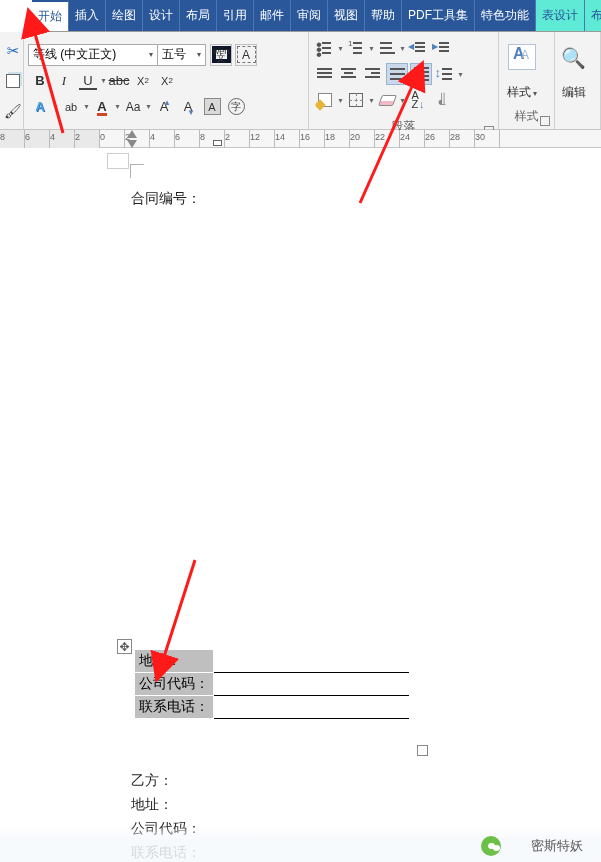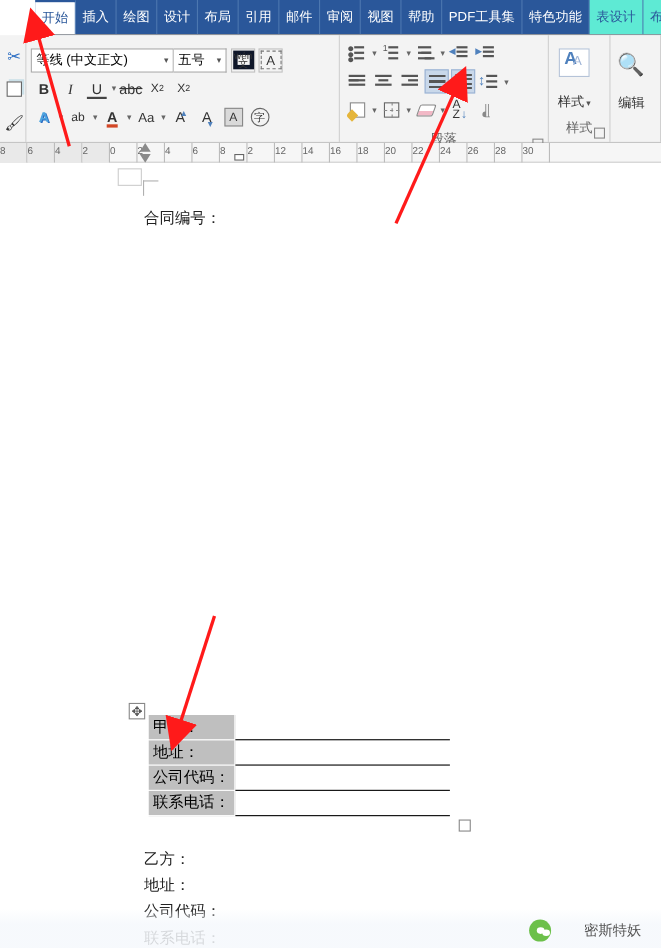--- a/index.html
+++ b/index.html
@@ -435,24 +435,20 @@
 
 <div class="pagearea" style="height:714px;">
   <div class="corner"></div>
   <div style="position:absolute;left:107px;top:5px;width:22px;height:16px;border:1px solid #ccc;"></div>
 
   <div class="doc-text" style="left:131px;top:42px">合同编号：</div>
 
   <div class="move-handle" style="left:117px;top:491px">✥</div>
   <table class="tblA" style="left:134px;top:501px">
     <tbody>
-        <tr>
-          <td class="lbl">甲方：</td>
-          <td class="line"></td>
-        </tr>
     <tr>
           <td class="lbl">地址：</td>
           <td class="line"></td>
         </tr>
     <tr>
           <td class="lbl">公司代码：</td>
           <td class="line"></td>
         </tr>
     <tr>
           <td class="lbl">联系电话：</td>

